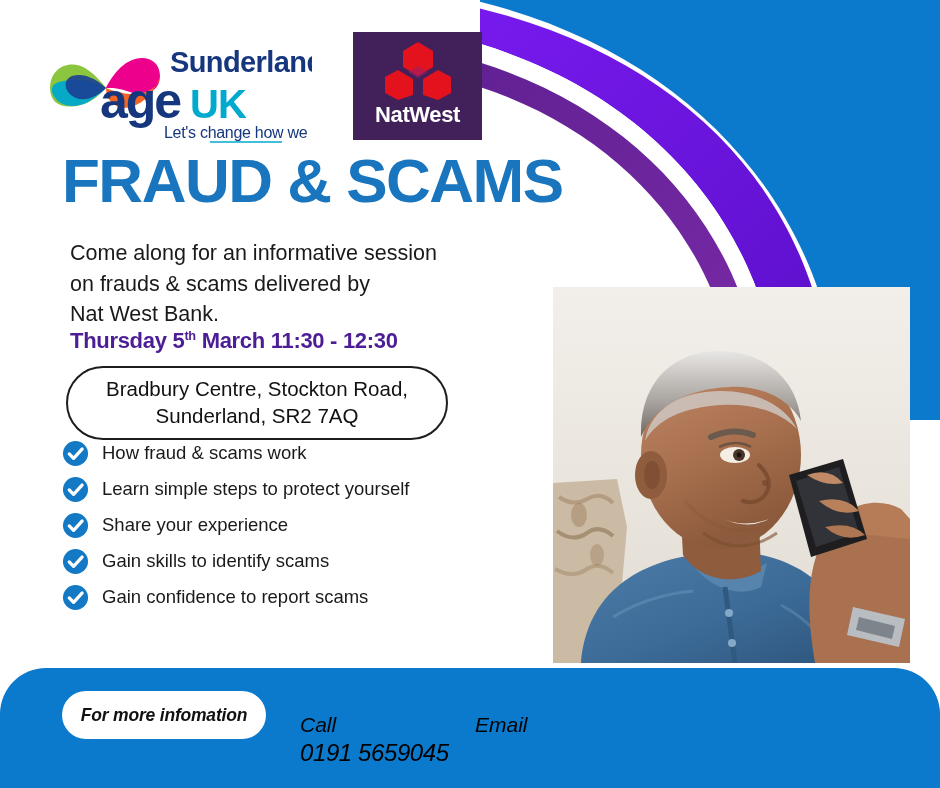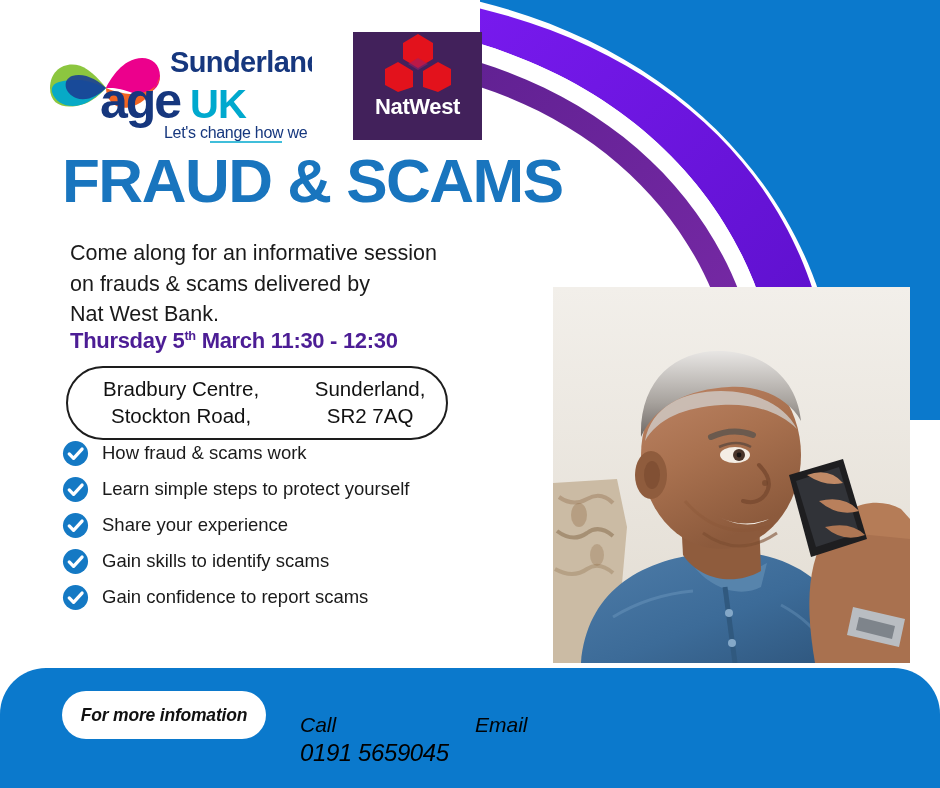--- a/index.html
+++ b/index.html
@@ -46,21 +46,21 @@
     position: absolute;
     left: 353px;
     top: 32px;
     width: 129px;
     height: 108px;
     background: #42215B;
     display: flex;
     flex-direction: column;
     align-items: center;
     justify-content: flex-start;
-    padding-top: 0;
+    padding-top: 8px;
     box-sizing: border-box;
   }
   .natwest-mark { width: 74px; height: 62px; }
   .natwest-word {
     color: #ffffff;
     font-size: 22px;
     font-weight: bold;
     letter-spacing: -0.4px;
     line-height: 1;
     margin-top: 2px;
@@ -110,21 +110,21 @@
   .venue-pill {
     position: absolute;
     left: 66px;
     top: 366px;
     width: 382px;
     height: 74px;
     border: 2px solid #1d1d1d;
     border-radius: 38px;
     box-sizing: border-box;
     display: flex;
-    flex-direction: row;
+    flex-direction: column;
     align-items: center;
     justify-content: center;
     text-align: center;
     color: #111111;
     font-size: 20.5px;
     line-height: 1.3;
   }
 
   
   .checklist {

